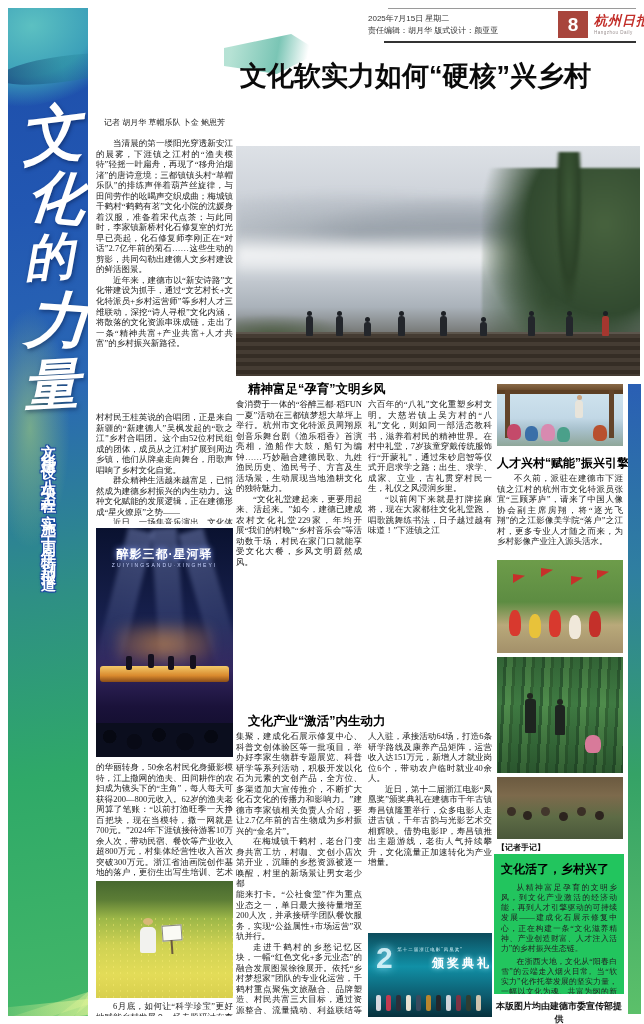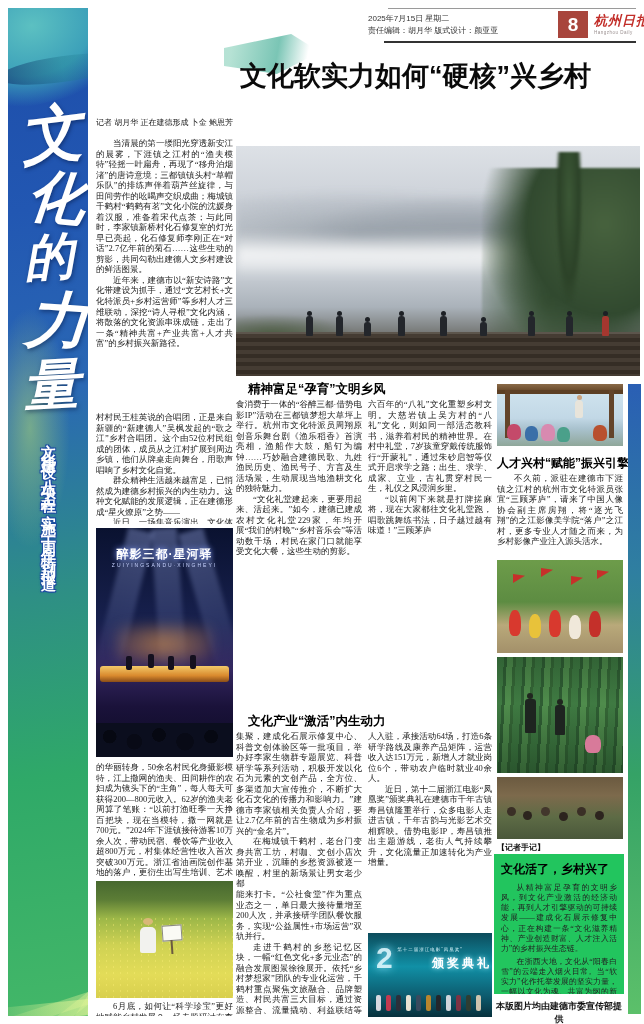--- a/index.html
+++ b/index.html
@@ -181,21 +181,21 @@
     <div class="fig" style="left:100px;"></div>
     <div class="fig short" style="left:128px;"></div>
     <div class="fig" style="left:162px;"></div>
     <div class="fig" style="left:204px;"></div>
     <div class="fig short" style="left:244px;"></div>
     <div class="fig" style="left:292px;"></div>
     <div class="fig" style="left:330px;"></div>
     <div class="fig red" style="left:366px;"></div>
   </div>
 
-  <div class="abs byline" style="left:96px;top:117px;width:137px;">记者 胡月华 正在建德形成 卜金 鲍恩芳</div>
+  <div class="abs byline" style="left:96px;top:117px;width:137px;">记者 胡月华 草帽乐队 卜金 鲍恩芳</div>
   <div class="abs body-text" style="left:96px;top:138px;width:137px;height:232px;">
     <p>当清晨的第一缕阳光穿透新安江的晨雾，下涯镇之江村的“渔夫模特”轻摇一叶扁舟，再现了“移舟泊烟渚”的唐诗意境；三都镇镇头村“草帽乐队”的排练声伴着葫芦丝旋律，与田间劳作的吆喝声交织成曲；梅城镇千鹤村“鹤鹤有茗”文化小院的沈媛身着汉服，准备着宋代点茶；与此同时，李家镇新桥村化石修复室的灯光早已亮起，化石修复师李刚正在“对话”2.7亿年前的菊石……这些生动的剪影，共同勾勒出建德人文乡村建设的鲜活图景。</p>
     <p>近年来，建德市以“新安诗路”文化带建设为抓手，通过“文艺村长+文化特派员+乡村运营师”等乡村人才三维联动，深挖“诗人寻根”文化内涵，将散落的文化资源串珠成链，走出了一条“精神共富+产业共富+人才共富”的乡村振兴新路径。</p>
   </div>
   <div class="abs body-text" style="left:96px;top:412px;width:137px;height:112px;">
     <p style="text-indent:0;">村村民王桂英说的合唱团，正是来自新疆的“新建德人”吴枫发起的“歌之江”乡村合唱团。这个由52位村民组成的团体，成员从之江村扩展到周边乡镇，他们从牌桌走向舞台，用歌声唱响了乡村文化自觉。</p>
     <p>群众精神生活越来越富足，已悄然成为建德乡村振兴的内生动力。这种文化赋能的发展逻辑，正在建德形成“星火燎原”之势——</p>
     <p>近日，一场集音乐演出、文化体验、美</p>
   </div>
 
@@ -222,26 +222,26 @@
     <div class="paint-dots"></div>
     <div class="painter"></div>
     <div class="easel"></div>
   </div>
   <div class="abs body-text" style="left:96px;top:1001px;width:137px;height:15px;">
     <p>6月底，如何让“科学珍宝”更好地赋能乡村发展？一场专题研讨在李家镇举行，化石科普研学与乡村旅游的融合路径愈发清晰。</p>
   </div>
 
   <div class="abs sec-head" style="left:248px;top:381px;">精神富足“孕育”文明乡风</div>
   <div class="abs body-text" style="left:236px;top:399px;width:126px;height:306px;">
-    <p style="text-indent:0;">食消费于一体的“谷醉三都·借势电影IP”活动在三都镇梦想大草坪上举行。杭州市文化特派员周翔原创音乐舞台剧《渔乐稻香》首演亮相，渔船作大鼓，船钉为编钟……巧妙融合建德民歌、九姓渔民历史、渔民号子、方言及生活场景，生动展现当地渔耕文化的独特魅力。</p>
-    <p>“文化礼堂建起来，更要用起来、活起来。”如今，建德已建成农村文化礼堂229家，年均开展“我们的村晚”“乡村音乐会”等活动数千场，村民在家门口就能享受文化大餐，这些生动的剪影。</p>
+    <p style="text-indent:0;">食消费于一体的“谷醉三都·稻FUN一夏”活动在三都镇梦想大草坪上举行。杭州市文化特派员周翔原创音乐舞台剧《渔乐稻香》首演亮相，渔船作大鼓，船钉为编钟……巧妙融合建德民歌、九姓渔民历史、渔民号子、方言及生活场景，生动展现当地渔耕文化的独特魅力。</p>
+    <p>“文化礼堂建起来，更要用起来、活起来。”如今，建德已建成农村文化礼堂229家，年均开展“我们的村晚”“乡村音乐会”等活动数千场，村民在家门口就能享受文化大餐，乡风文明蔚然成风。</p>
   </div>
   <div class="abs body-text" style="left:368px;top:399px;width:124px;height:306px;">
     <p style="text-indent:0;">六百年的“八礼”文化重塑乡村文明。大慈岩镇上吴方村的“八礼”文化，则如同一部活态教科书，滋养着村民的精神世界。在村中礼堂，7岁孩童穿戴传统服饰行“开蒙礼”，通过朱砂启智等仪式开启求学之路；出生、求学、成家、立业，古礼贯穿村民一生，礼仪之风浸润乡里。</p>
-    <p>“以前闲下来就是打牌搓麻将，现在大家都往文化礼堂跑，唱歌跳舞练书法，日子越过越有味道！”三顾茅庐</p>
+    <p>“以前闲下来就是打牌搓麻将，现在大家都往文化礼堂跑，唱歌跳舞练书法，日子越过越有味道！”下涯镇之江</p>
   </div>
 
   <div class="abs sec-head" style="left:248px;top:713px;">文化产业“激活”内生动力</div>
   <div class="abs body-text" style="left:236px;top:731px;width:126px;height:284px;">
     <p style="text-indent:0;">集聚，建成化石展示修复中心、科普文创体验区等一批项目，举办好李家生物群专题展览、科普研学等系列活动，积极开发以化石为元素的文创产品，全方位、多渠道加大宣传推介，不断扩大化石文化的传播力和影响力。”建德市李家镇相关负责人介绍，要让2.7亿年前的古生物成为乡村振兴的“金名片”。</p>
     <p>在梅城镇千鹤村，老台门变身共富工坊，村咖、文创小店次第开业，沉睡的乡愁资源被逐一唤醒，村里的新场景让男女老少都</p>
     <p style="text-indent:0;">能来打卡。“公社食堂”作为重点业态之一，单日最大接待量增至200人次，并承接研学团队餐饮服务，实现“公益属性+市场运营”双轨并行。</p>
     <p>走进千鹤村的乡愁记忆区块，一幅“红色文化+多元业态”的融合发展图景徐徐展开。依托“乡村梦想家”团队的专业化运营，千鹤村重点聚焦文旅融合、品牌塑造、村民共富三大目标，通过资源整合、流量撬动、利益联结等举措，招引7个新业态主理</p>
   </div>
   <div class="abs body-text" style="left:368px;top:731px;width:124px;height:200px;">

